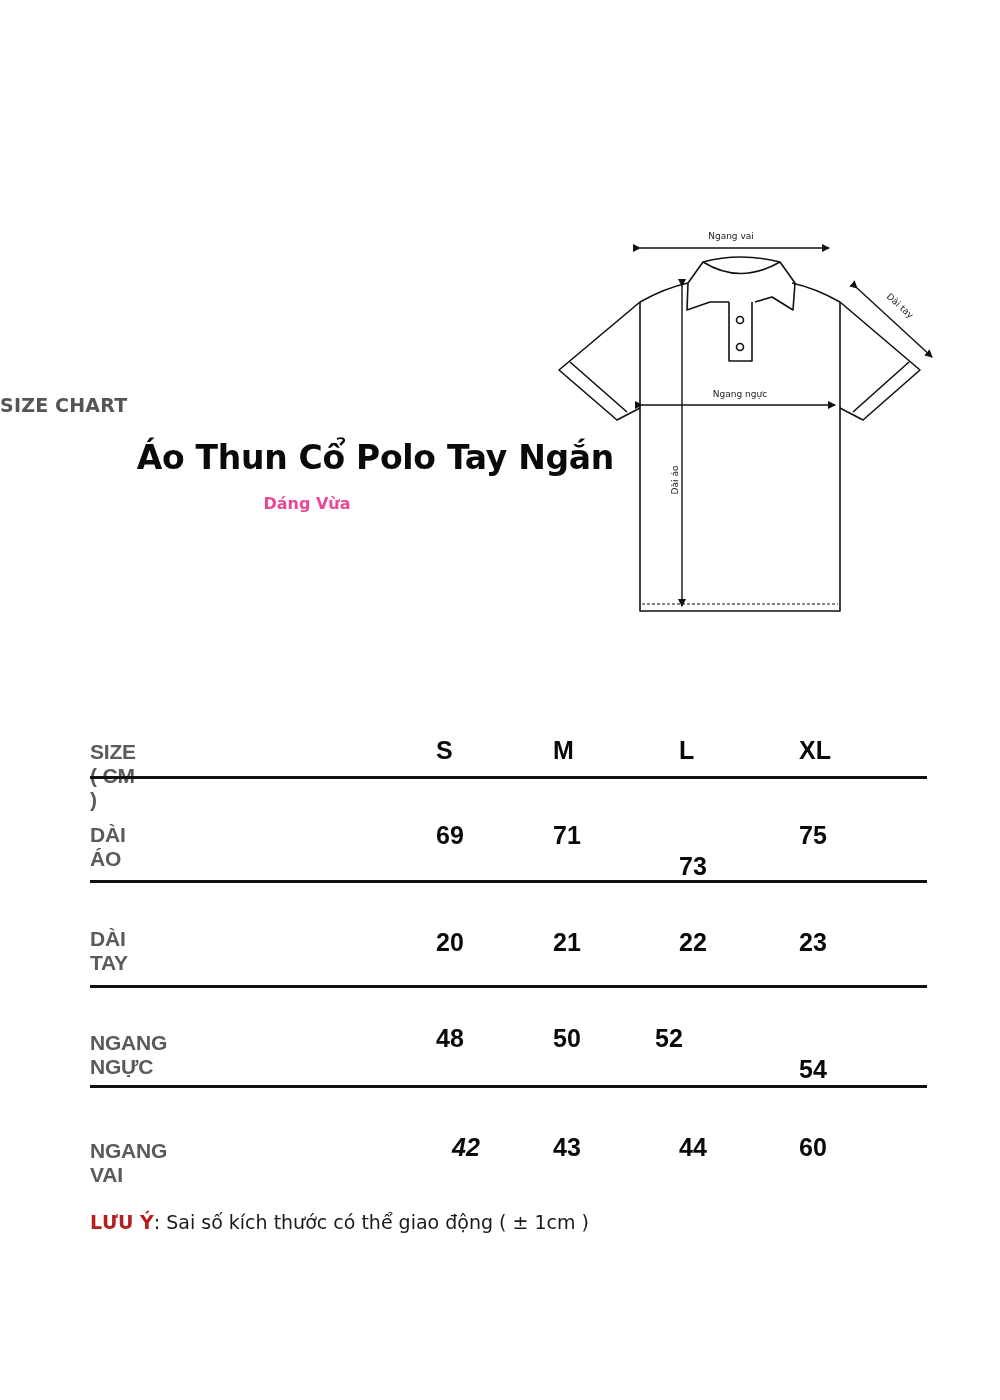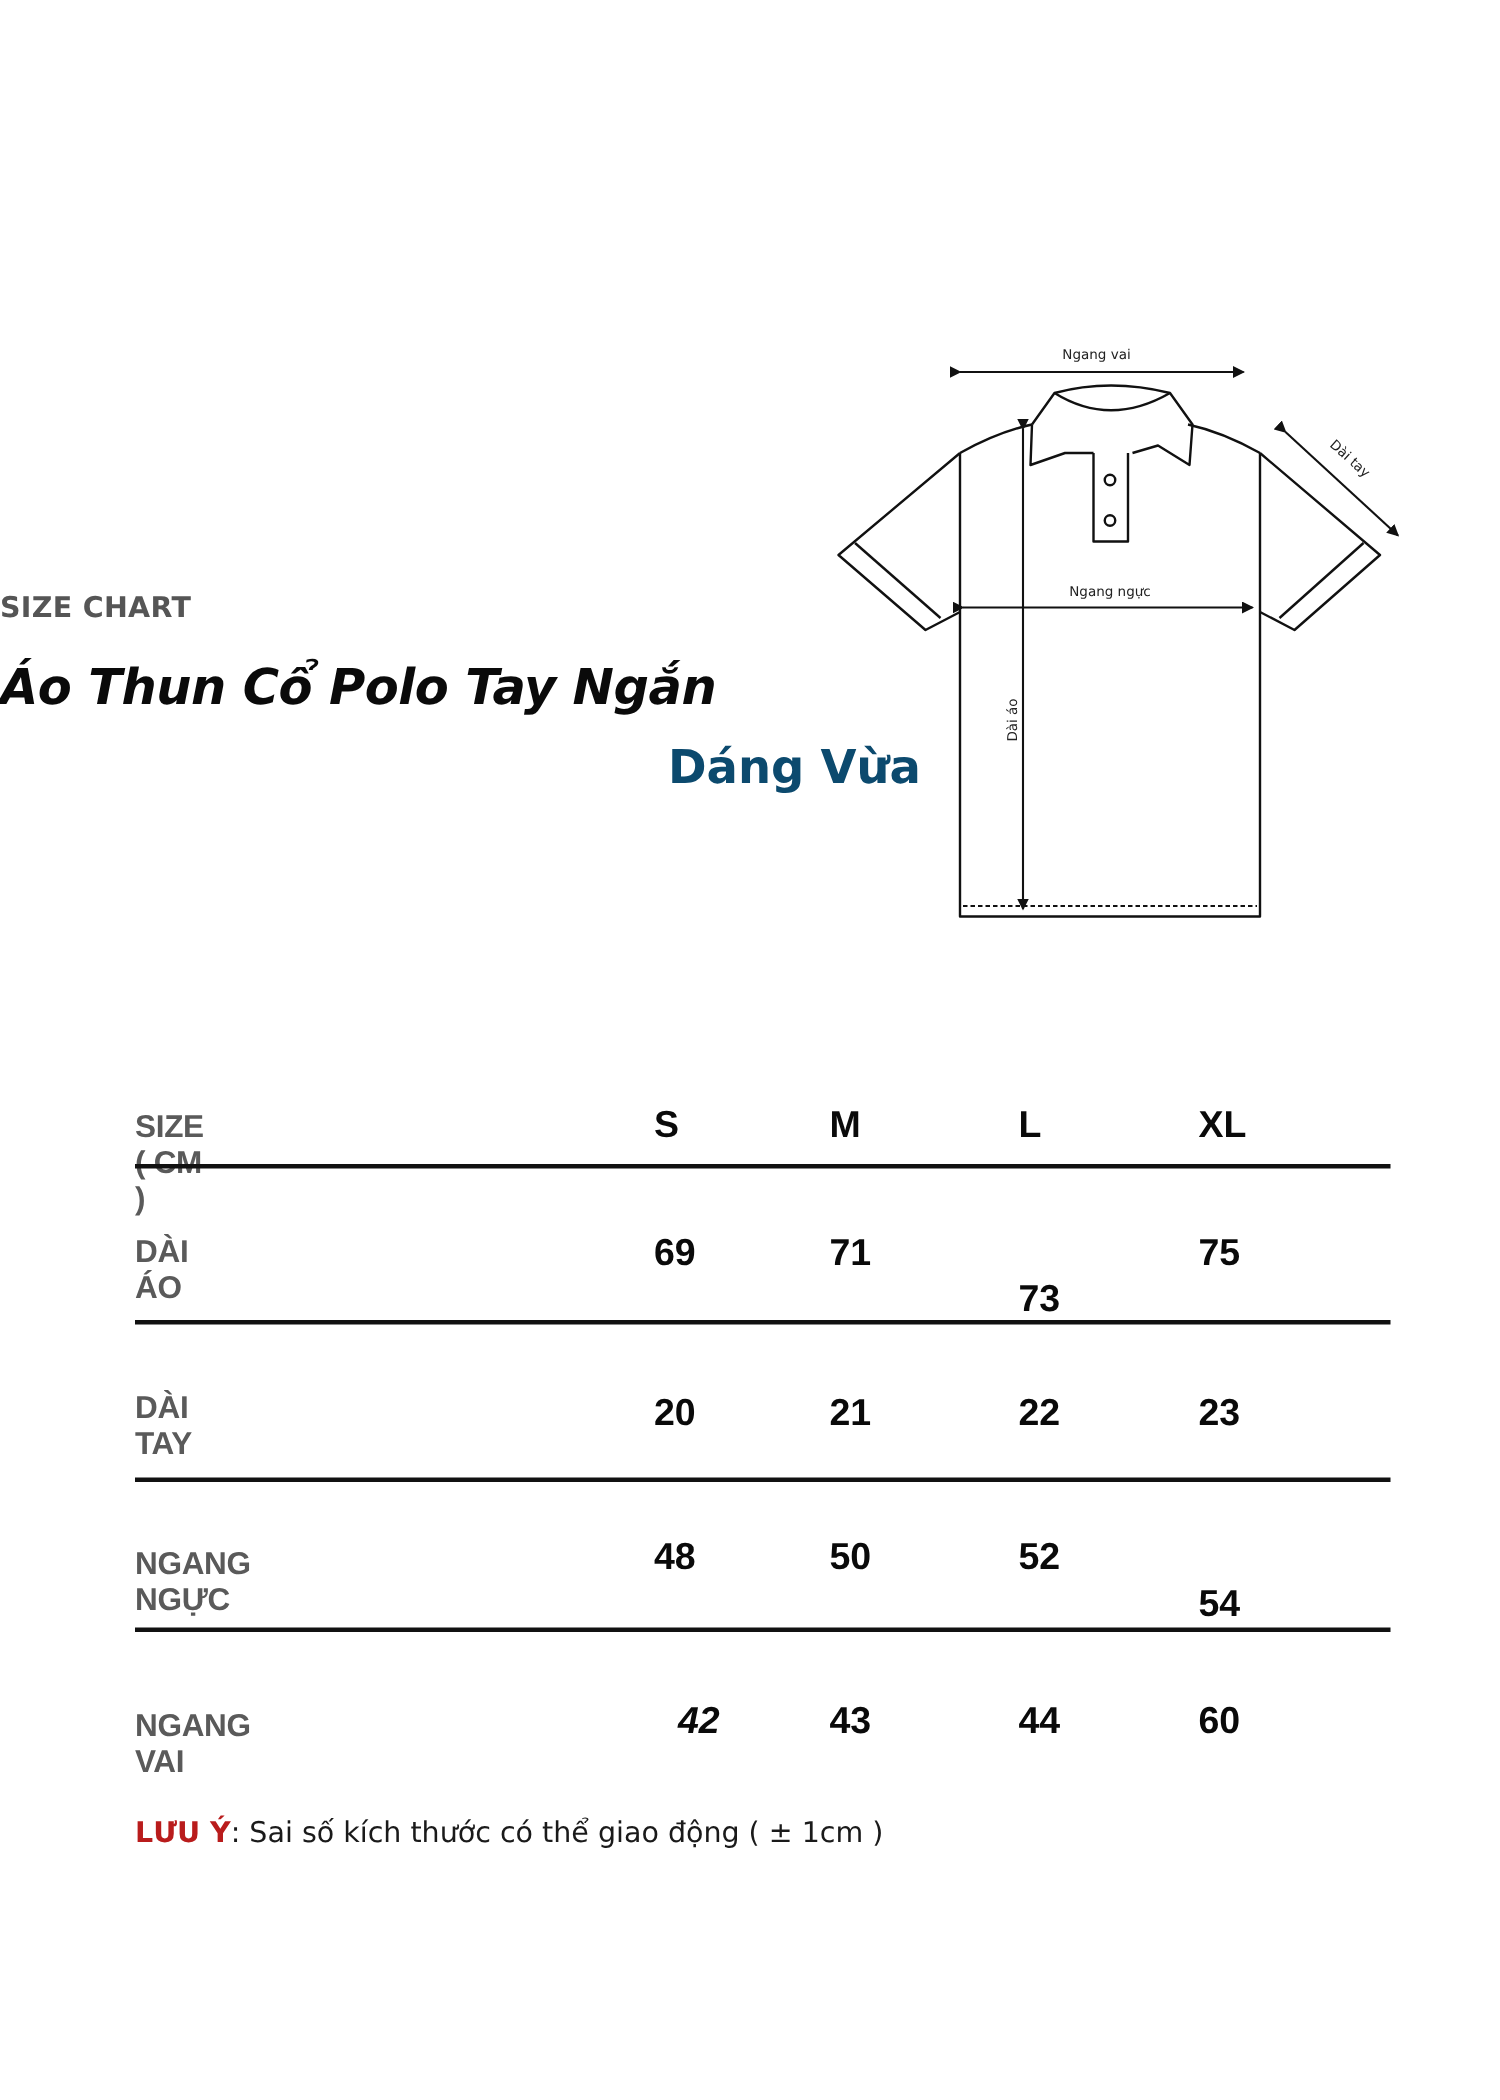--- a/index.html
+++ b/index.html
@@ -1,24 +1,24 @@
 <!DOCTYPE html>
 <html><head>
   <meta charset="utf-8">
   <style>
     html, body { margin:0; padding:0; background:#ffffff; }
     body { width:1000px; height:1400px; position:relative; overflow:hidden;
            font-family:"DejaVu Sans", sans-serif; color:#111; }
     .abs { position:absolute; }
     .eyebrow { left:0; width:614px; top:394px; font-size:19px;
                font-weight:bold; color:#555555; letter-spacing:0.2px; }
-    .title { left:0; width:614px; top:438px; text-align:left; font-size:33px;
-             font-weight:bold; color:#0a0a0a; letter-spacing:-0.3px;font-style:italic; }
-    .subtitle { left:0; width:614px; top:494px; text-align:right; font-size:31px;
-                font-weight:bold; color:#0c4a6e; }
+    .title { left:0; width:614px; top:438px; text-align:right; font-size:33px;
+             font-weight:bold; color:#0a0a0a; letter-spacing:-0.3px; }
+    .subtitle { left:0; width:614px; top:494px; text-align:center; font-size:16px;
+                font-weight:bold; color:#ec4899; }
     .diagram { left:550px; top:222px; width:400px; height:400px; }
     .diagram svg text { font-family:"DejaVu Sans", sans-serif; fill:#222; }
     .rlabel { position:absolute; left:0; font-size:21px; font-weight:bold; color:#5a5a5a;
               font-family:"Liberation Sans", sans-serif; letter-spacing:-0.2px; }
     .cell { position:absolute; font-size:25px; font-weight:bold; color:#0a0a0a;
             font-family:"Liberation Sans", sans-serif; }
     .hline { position:absolute; left:90px; width:837px; height:3px; background:#111; }
     .note { left:90px; top:1211px; font-size:19px; color:#1a1a1a; }
     .note b { color:#b91c1c;text-align:center; }
   </style>
@@ -97,21 +97,21 @@
     <span class="cell" style="left:463px; top:1px;">21</span>
     <span class="cell" style="left:589px; top:1px;">22</span>
     <span class="cell" style="left:709px; top:1px;">23</span>
   </div>
   <div class="hline" style="top:985px;"></div>
 
   <div class="abs" style="left:90px; top:1024px;">
     <span class="rlabel" style="top:7px;">NGANG NGỰC</span>
     <span class="cell" style="left:346px;">48</span>
     <span class="cell" style="left:463px;">50</span>
-    <span class="cell" style="left:589px;">52</span>
+    <span class="cell" style="left:565px;">52</span>
     <span class="cell" style="left:709px;margin-top:31px;">54</span>
   </div>
   <div class="hline" style="top:1085px;"></div>
 
   <div class="abs" style="left:90px; top:1133px;">
     <span class="rlabel" style="top:6px;">NGANG VAI</span>
     <span class="cell" style="left:362px;font-style:italic;">42</span>
     <span class="cell" style="left:463px;">43</span>
     <span class="cell" style="left:589px;">44</span>
     <span class="cell" style="left:709px;">60</span>

